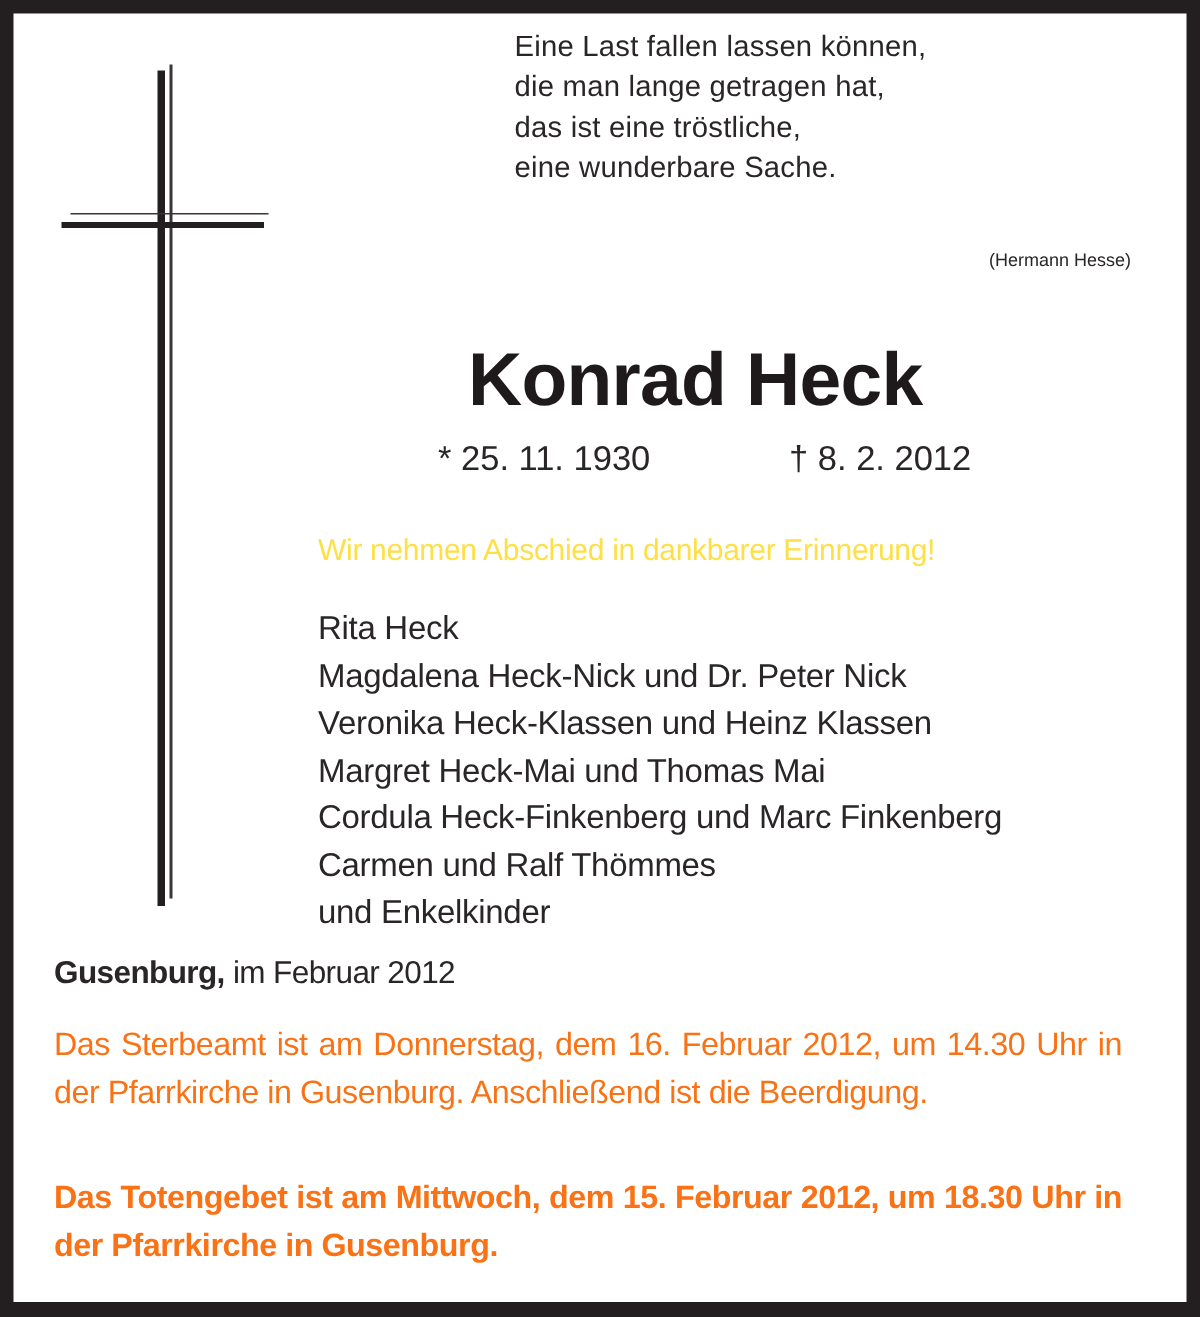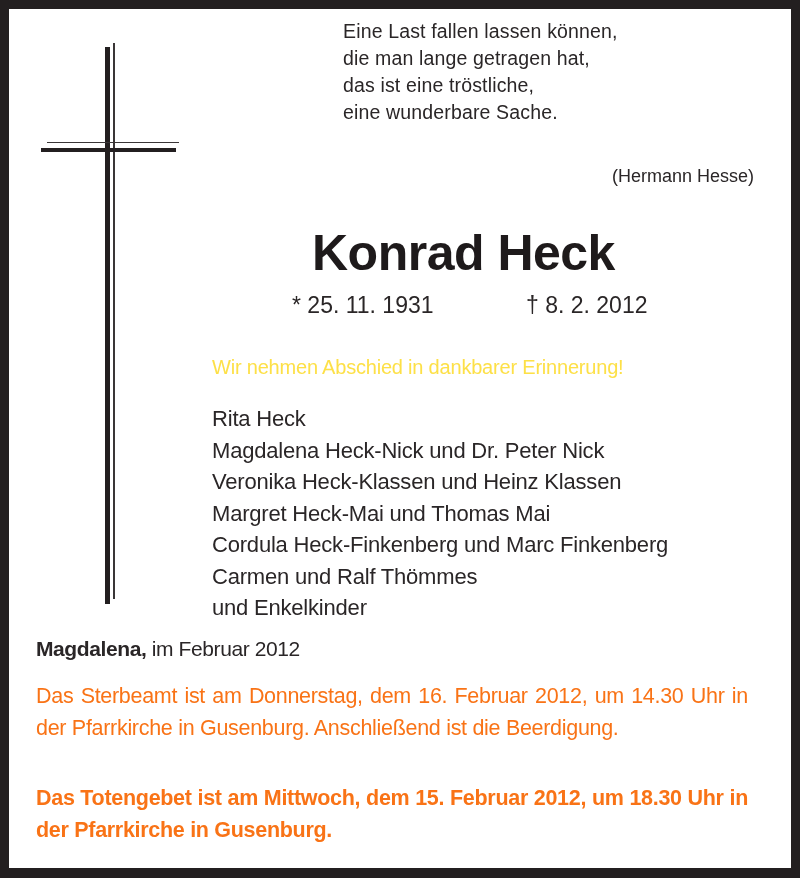--- a/index.html
+++ b/index.html
@@ -8,21 +8,21 @@
       font-family: "Liberation Sans", "DejaVu Sans", sans-serif; color: #231f20;
     }
     .card {
       position: absolute; left: 9px; top: 9px; width: 782px; height: 859px;
       background: #ffffff;
     }
     .abs { position: absolute; }
     .cross-bar { position: absolute; background: #231f20; }
     .poem { left: 343px; top: 18px; font-size: 19.5px; line-height: 27px; color: #2a2627; white-space: nowrap; }
     .poem div { letter-spacing: 0.15px; }
-    .author { right: 46px; top: 166px; font-size: 18px; color: #2a2627; white-space: nowrap; }
+    .author { right: 46px; top: 166px; font-size: 12px; color: #2a2627; white-space: nowrap; }
     .name { left: 312px; top: 224px; font-size: 50px; font-weight: bold; letter-spacing: -0.5px; white-space: nowrap; color: #1e1a1b; }
     .dates { top: 292px; font-size: 23px; white-space: nowrap; color: #2a2627; }
     .dates.birth { left: 292px; }
     .dates.death { left: 526px; }
     .farewell { left: 212px; top: 356px; font-size: 20px; white-space: nowrap; color: #fde047; letter-spacing: -0.2px; }
     .mourners { left: 212px; top: 403px; font-size: 22px; line-height: 31.5px; white-space: nowrap; color: #2a2627; letter-spacing: -0.2px; }
     .place-line { left: 36px; top: 637px; font-size: 21px; white-space: nowrap; color: #2a2627; letter-spacing: -0.4px; }
     .place-line b { font-weight: bold; }
     .para { left: 36px; width: 712px; font-size: 21.5px; line-height: 31.5px; color: #f97316; text-align: justify; letter-spacing: -0.3px; }
     .para1 { top: 681px; }
@@ -42,31 +42,31 @@
 
 <div class="abs poem">
   <div>Eine Last fallen lassen können,</div>
   <div>die man lange getragen hat,</div>
   <div>das ist eine tröstliche,</div>
   <div>eine wunderbare Sache.</div>
 </div>
 <div class="abs author">(Hermann Hesse)</div>
 
 <div class="abs name">Konrad Heck</div>
-<div class="abs dates birth">* 25. 11. 1931</div>
+<div class="abs dates birth">* 25. 11. 1930</div>
 <div class="abs dates death">† 8. 2. 2012</div>
 
 <div class="abs farewell">Wir nehmen Abschied in dankbarer Erinnerung!</div>
 
 <div class="abs mourners">
   <div>Rita Heck</div>
   <div>Magdalena Heck-Nick und Dr. Peter Nick</div>
   <div>Veronika Heck-Klassen und Heinz Klassen</div>
   <div>Margret Heck-Mai und Thomas Mai</div>
   <div>Cordula Heck-Finkenberg und Marc Finkenberg</div>
   <div>Carmen und Ralf Thömmes</div>
   <div>und Enkelkinder</div>
 </div>
 
-<div class="abs place-line"><b>Magdalena,</b><span> im Februar 2012</span></div>
+<div class="abs place-line"><b>Gusenburg,</b><span> im Februar 2012</span></div>
 
 <div class="abs para para1">Das Sterbeamt ist am Donnerstag, dem 16. Februar 2012, um 14.30 Uhr in der Pfarrkirche in Gusenburg. Anschließend ist die Beerdigung.</div>
 <div class="abs para para2">Das Totengebet ist am Mittwoch, dem 15. Februar 2012, um 18.30 Uhr in der Pfarrkirche in Gusenburg.</div>
 
 </body></html>

